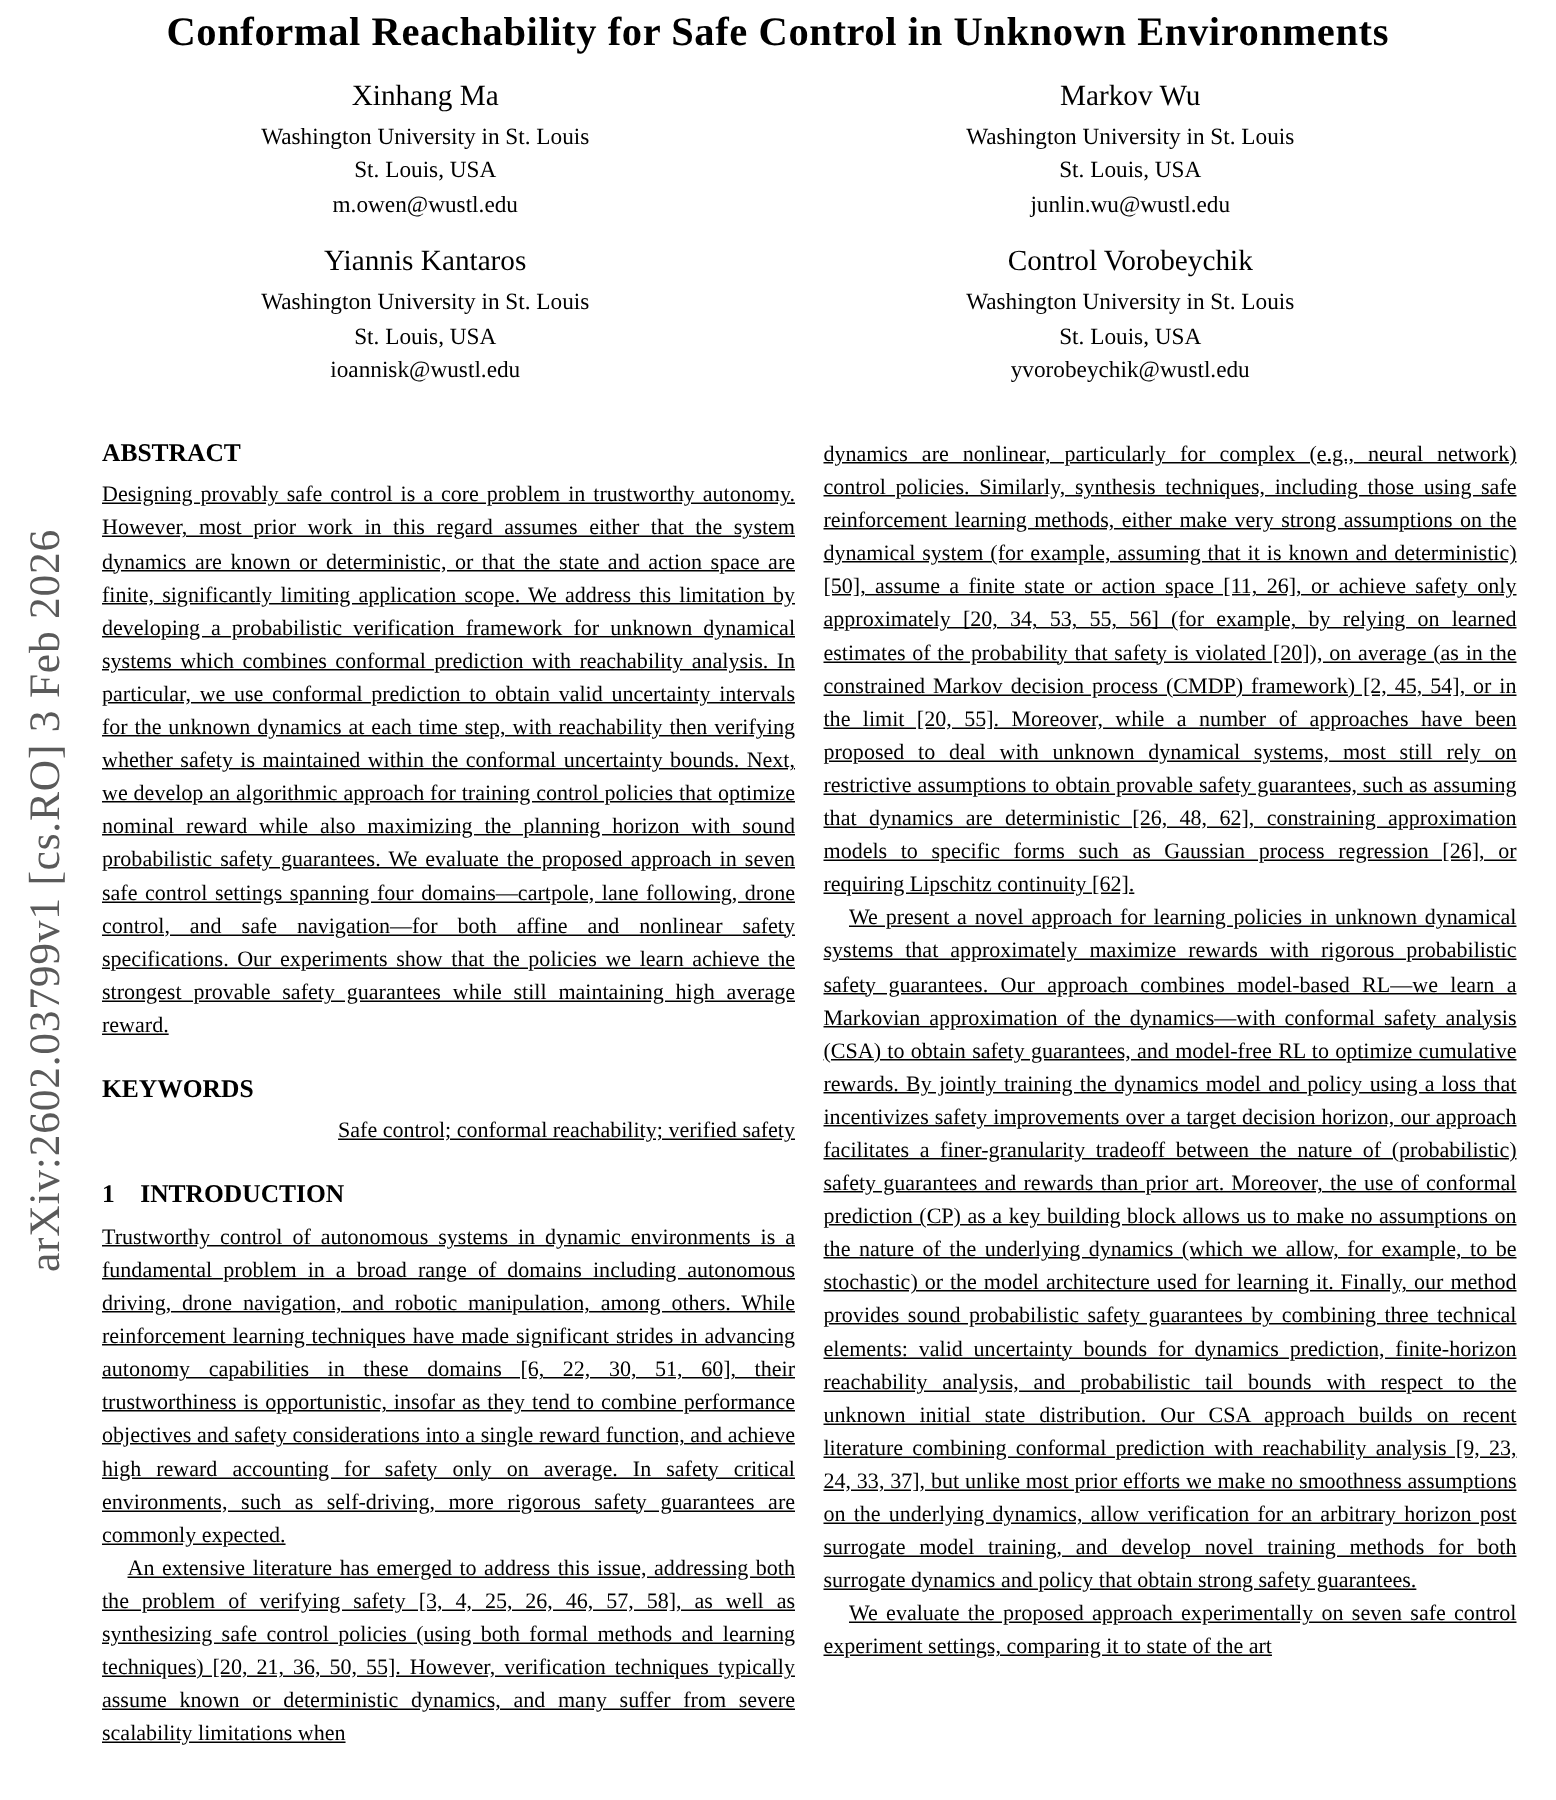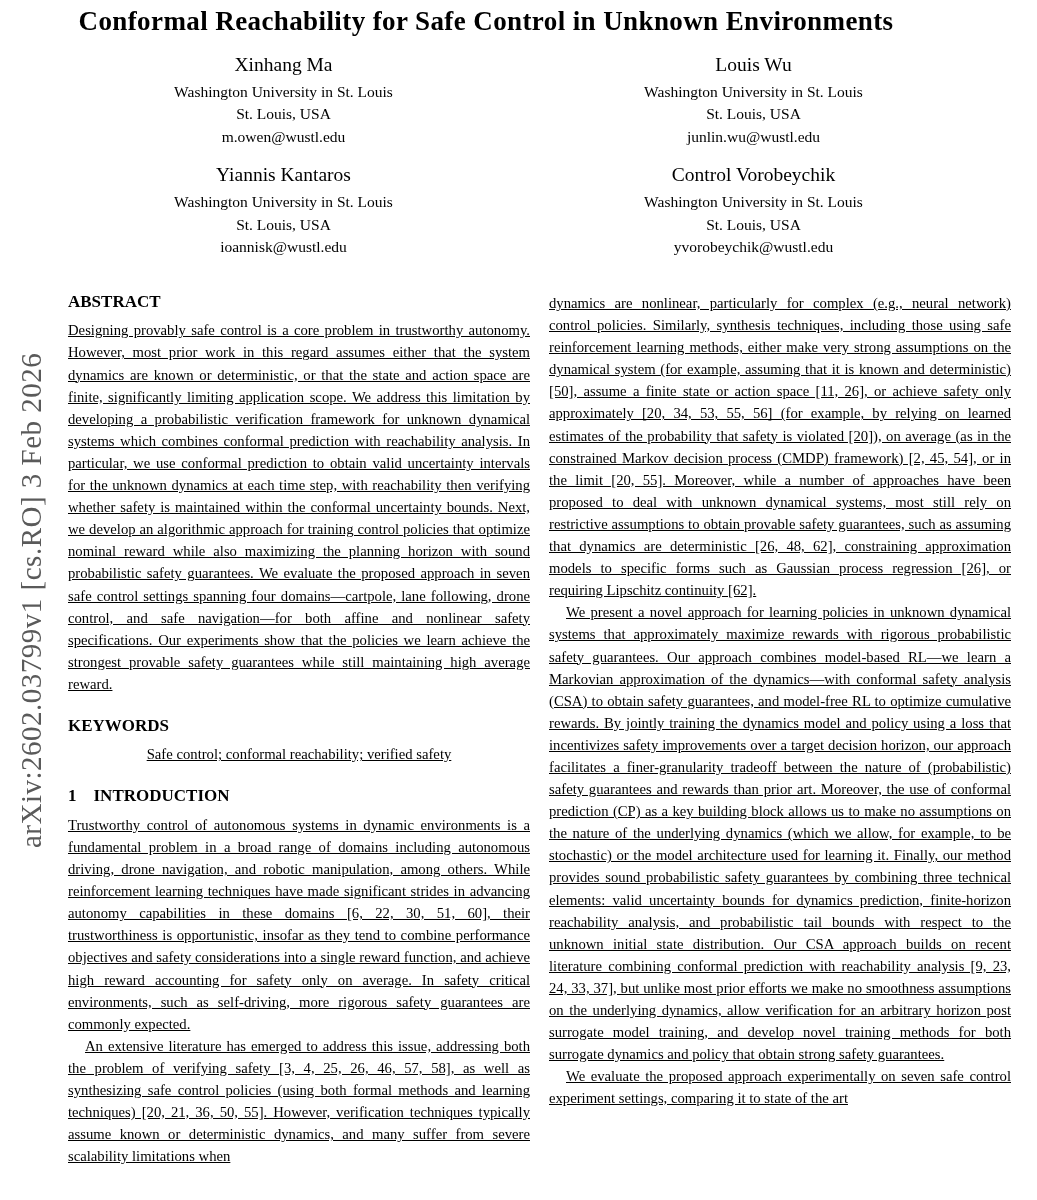--- a/index.html
+++ b/index.html
@@ -22,21 +22,21 @@
     transform: rotate(180deg);
     font-size: 29px;
     color: #5a5a5a;
     display: flex;
     align-items: center;
     justify-content: center;
     letter-spacing: 0.5px;
     white-space: nowrap;
   }
   .paper-title {
-    text-align: left;
+    text-align: center;
     font-weight: bold;
     font-size: 27px;
     line-height: 1.32;
     margin: 4px auto 0;
     width: 880px;
     letter-spacing: 0.4px;
   }
   .authors-grid {
     display: grid;
     grid-template-columns: 1fr 1fr;
@@ -69,42 +69,42 @@
   .sec-heading {
     font-size: 17px;
     font-weight: bold;
     margin: 0 0 7px 0;
     text-align: left;
     line-height: 1.2;
   }
   .sec-heading.spaced-above { margin-top: 21px; }
   .para { margin: 0; text-decoration: underline; }
   .para.indent { text-indent: 17px; }
-  .keywords-text { text-align: center; }
+  .keywords-text { text-align: right; }
 </style>
 </head>
 <body>
 
 <div class="page">
 
   <div class="arxiv-watermark">arXiv:2602.03799v1  [cs.RO]  3 Feb 2026</div>
 
   <h1 class="paper-title">Conformal Reachability for Safe Control in Unknown Environments</h1>
 
   <div class="authors-grid">
 
     <div class="author-block">
       <div class="author-name">Xinhang Ma</div>
       <div class="author-line">Washington University in St. Louis</div>
       <div class="author-line">St. Louis, USA</div>
       <div class="author-line">m.owen@wustl.edu</div>
     </div>
 
     <div class="author-block">
-      <div class="author-name">Louis Wu</div>
+      <div class="author-name">Markov Wu</div>
       <div class="author-line">Washington University in St. Louis</div>
       <div class="author-line">St. Louis, USA</div>
       <div class="author-line">junlin.wu@wustl.edu</div>
     </div>
 
     <div class="author-block">
       <div class="author-name">Yiannis Kantaros</div>
       <div class="author-line">Washington University in St. Louis</div>
       <div class="author-line">St. Louis, USA</div>
       <div class="author-line">ioannisk@wustl.edu</div>

